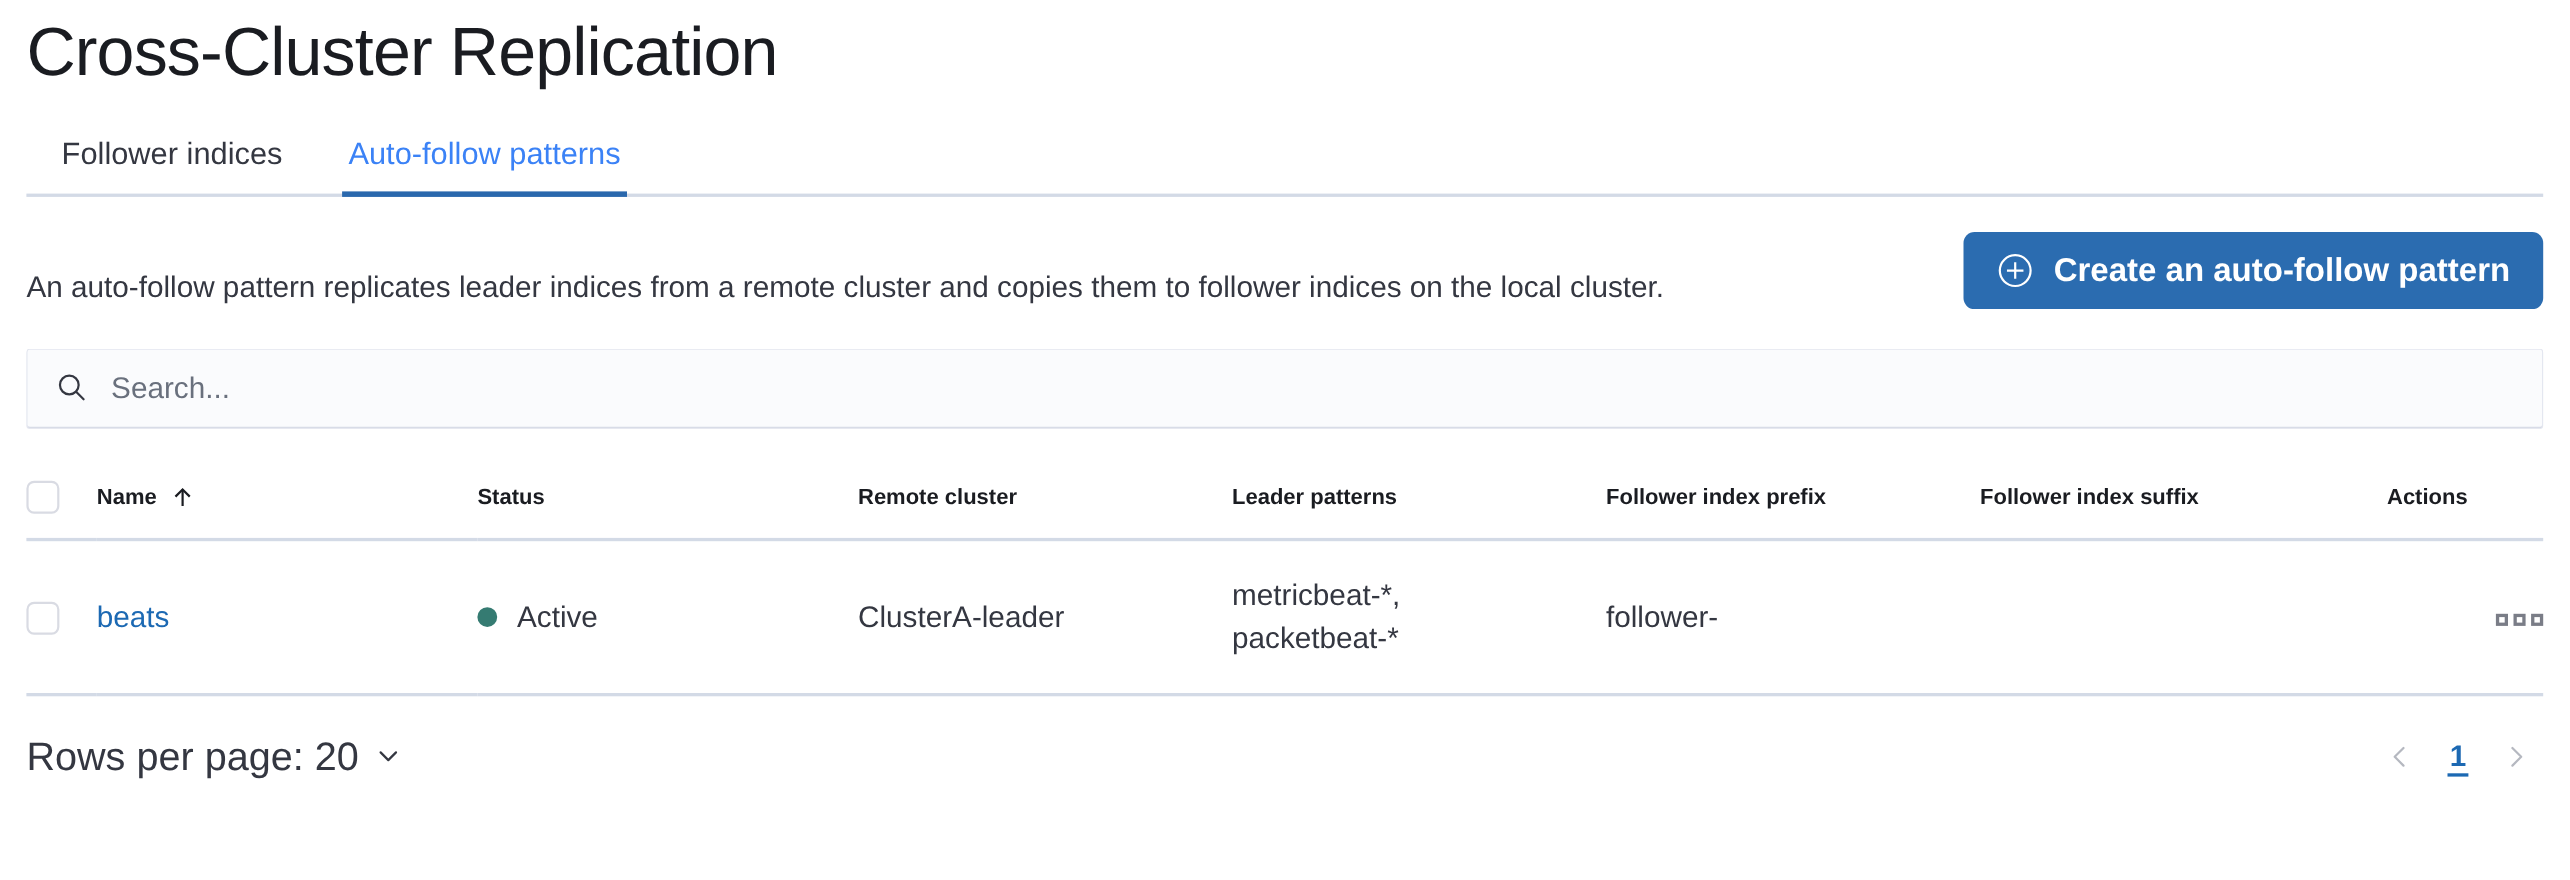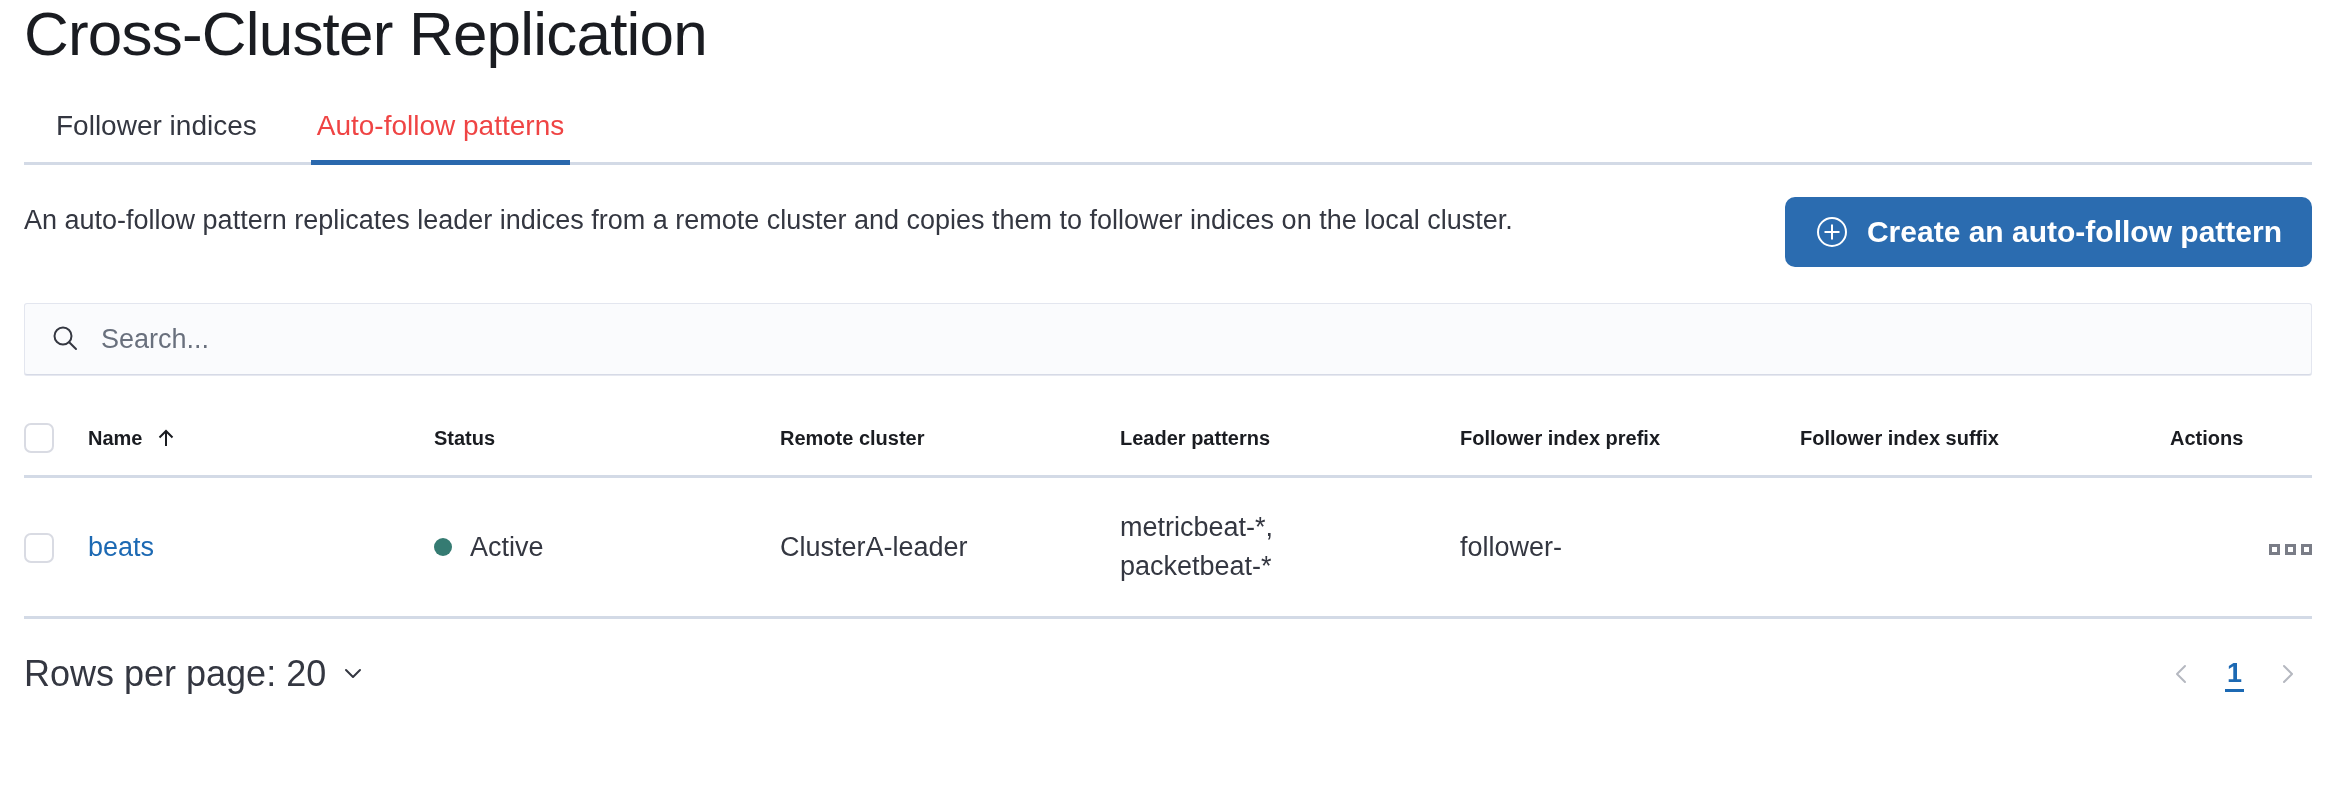--- a/index.html
+++ b/index.html
@@ -21,54 +21,54 @@
     overflow: hidden;
   }
 
   
   .page-title {
     font-size: 62px;
     line-height: 1.1;
     font-weight: 300;
     letter-spacing: -0.8px;
     color: #1a1c21;
-    padding-top: 0;
+    padding-top: 14px;
   }
 
   
   .tabs {
     display: flex;
     align-items: center;
     gap: 48px;
     margin-top: 44px;
     border-bottom: 3px solid #d3dae6;
     padding-left: 26px;
   }
   .tab {
     position: relative;
     font-size: 28px;
     line-height: 1;
     padding: 0 6px 22px 6px;
     color: #343741;
     cursor: pointer;
     white-space: nowrap;
   }
-  .tab.active { color: #ef4444; font-weight: 400; }
+  .tab.active { color: #3b82f6; font-weight: 400; }
   .tab.active::after {
     content: "";
     position: absolute;
     left: 0; right: 0; bottom: -3px;
     height: 5px;
     background: #2a68ad;
   }
 
   
   .intro-row {
     display: flex;
-    align-items: flex-start;
+    align-items: flex-end;
     justify-content: space-between;
     margin-top: 36px;
     padding-left: 0;
   }
   .intro-text {
     font-size: 27px;
     line-height: 1.45;
     color: #343741;
     max-width: 1720px;
     font-weight: 400;

